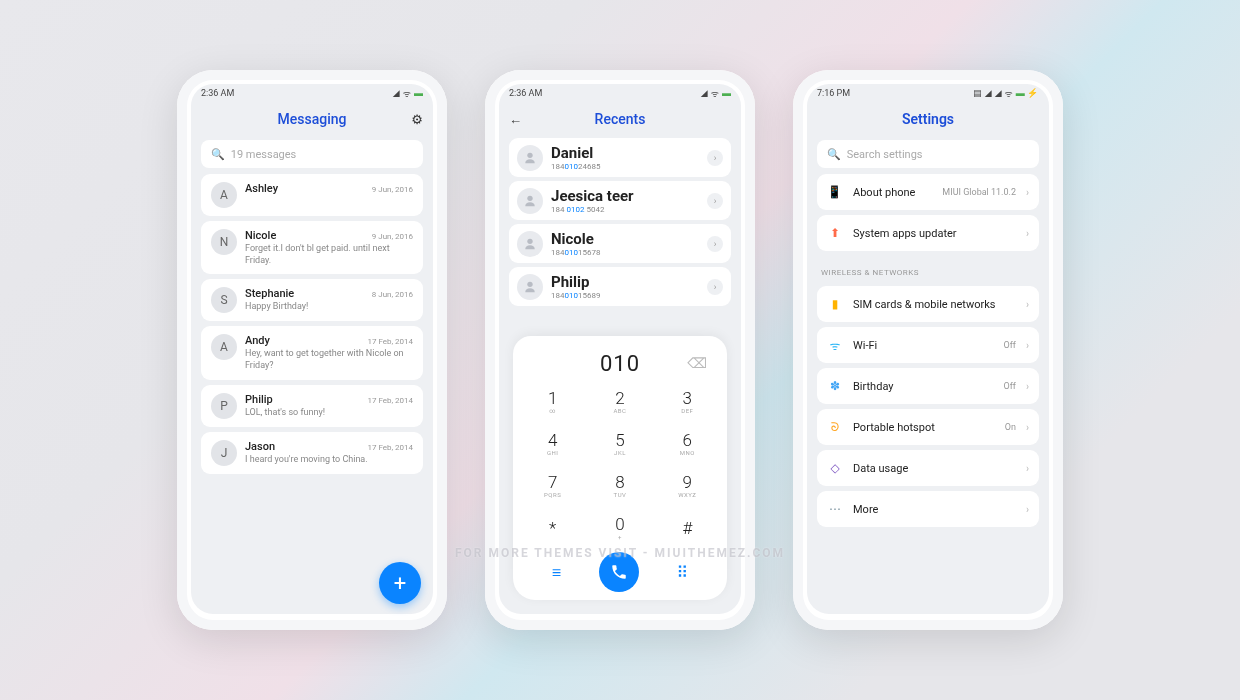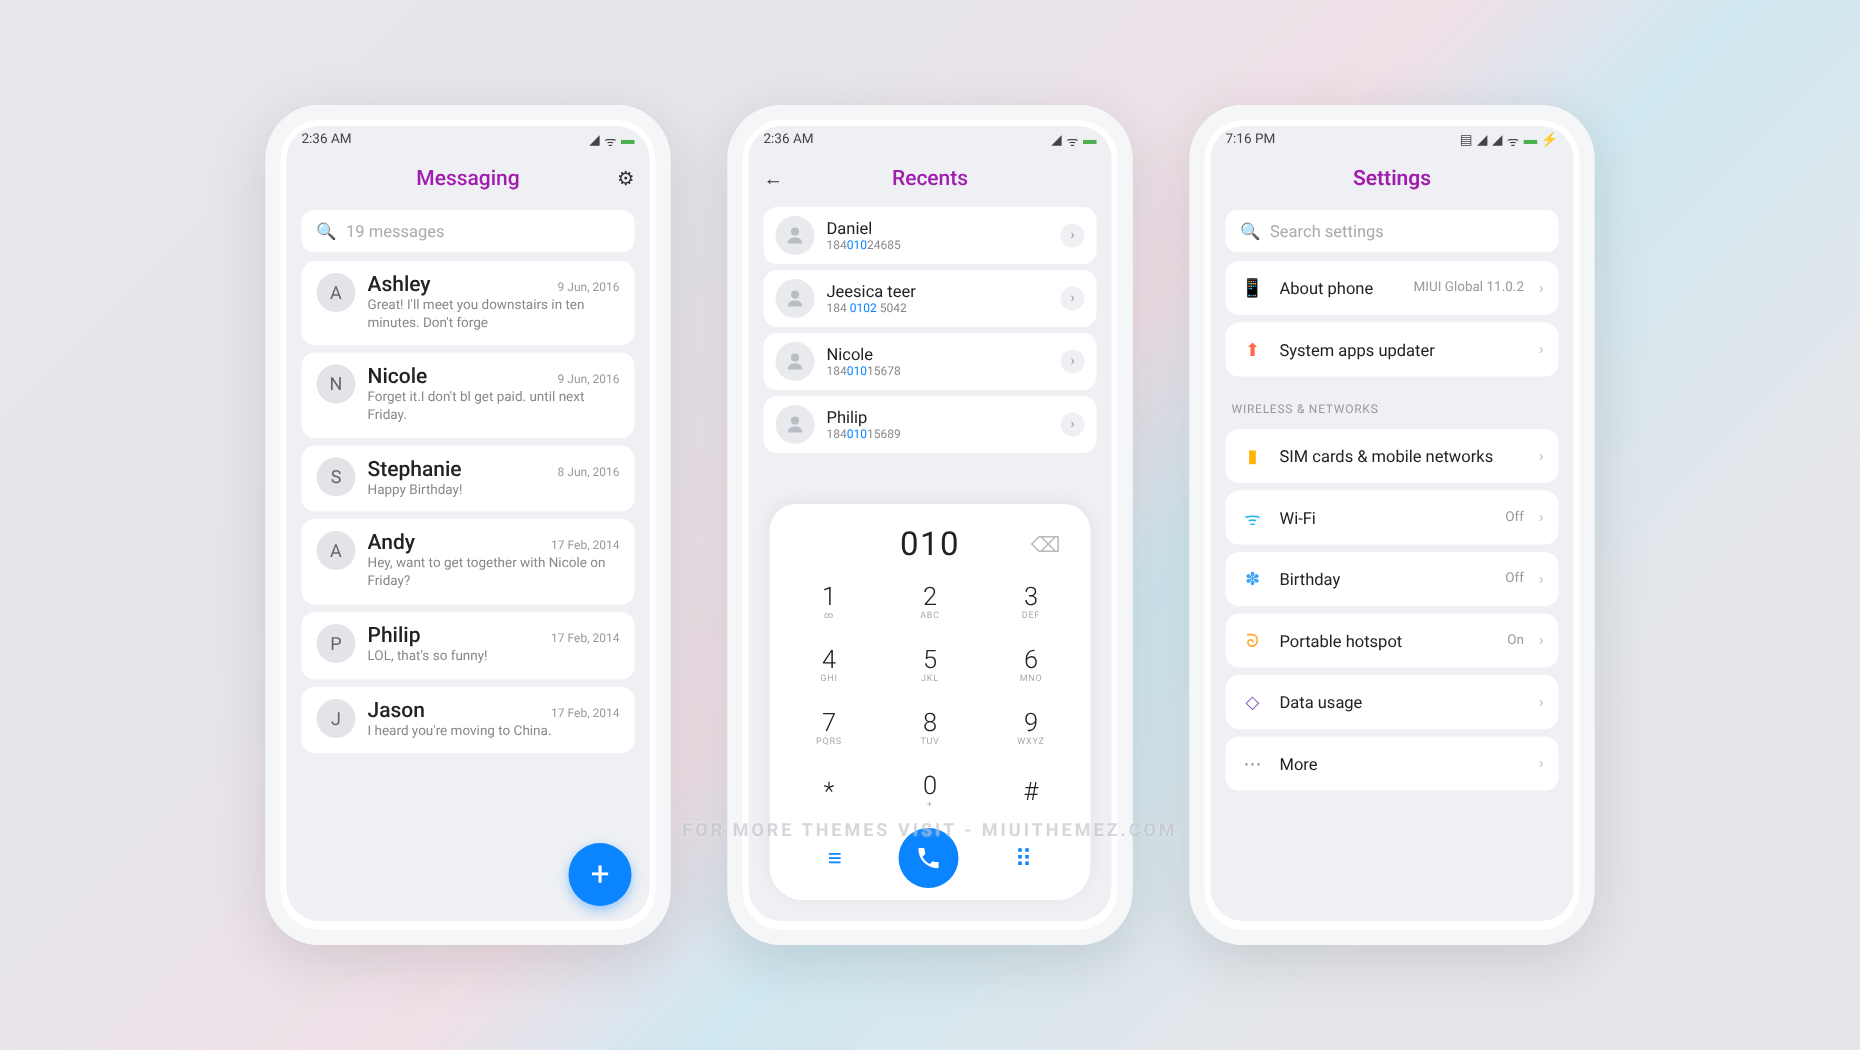--- a/index.html
+++ b/index.html
@@ -4,42 +4,42 @@
 <style>
 * { margin:0; padding:0; box-sizing:border-box; font-family:-apple-system,BlinkMacSystemFont,"Segoe UI",Roboto,sans-serif; }
 body { width:1240px; height:700px; background:linear-gradient(135deg,#e8e8ec 0%,#e6e6ea 30%,#f0e0e8 50%,#d0e8f0 60%,#e6e6ea 80%); display:flex; justify-content:center; align-items:center; gap:38px; position:relative; overflow:hidden; }
 .watermark { position:absolute; bottom:140px; left:50%; transform:translateX(-50%); color:rgba(180,180,190,0.55); font-size:12px; font-weight:700; letter-spacing:2px; text-shadow:0 0 2px rgba(255,255,255,0.5); white-space:nowrap; }
 .phone { width:270px; height:560px; background:#fff; border-radius:36px; box-shadow:0 10px 40px rgba(0,0,0,0.12),inset 0 0 0 10px #f5f6f8; padding:14px 14px 16px; position:relative; }
 .screen { width:100%; height:100%; background:#eef0f3; border-radius:22px; overflow:hidden; display:flex; flex-direction:column; }
 .statusbar { height:18px; display:flex; justify-content:space-between; align-items:center; padding:0 10px; font-size:9px; color:#444; }
 .status-icons { display:flex; gap:3px; align-items:center; }
 .status-icons span { font-size:9px; }
 .app-header { display:flex; align-items:center; justify-content:center; position:relative; height:34px; }
-.app-title { font-size:14px; font-weight:500; color:#a21caf; }
+.app-title { font-size:14px; font-weight:500; color:#1d4ed8; }
 .hdr-icon { position:absolute; font-size:13px; color:#333; }
 .hdr-left { left:10px; }
 .hdr-right { right:10px; }
 .search-bar { margin:4px 10px 6px; background:#fff; border-radius:8px; height:28px; display:flex; align-items:center; padding:0 10px; gap:6px; }
 .search-bar .sicon { color:#aaa; font-size:11px; }
 .search-bar .sph { color:#aaa; font-size:11px; }
 .list { padding:0 10px; display:flex; flex-direction:column; gap:5px; overflow:hidden; }
 .card { background:#fff; border-radius:9px; padding:8px 10px; display:flex; align-items:flex-start; gap:8px; }
 .avatar { width:26px; height:26px; border-radius:50%; background:#e2e4e8; display:flex; align-items:center; justify-content:center; font-size:12px; color:#666; flex-shrink:0; }
 .avatar.person { background:#e8eaee; }
 .avatar.person svg { width:16px; height:16px; fill:#b8bcc4; }
 .msg-body { flex:1; min-width:0; }
 .msg-top { display:flex; justify-content:space-between; align-items:baseline; }
-.msg-name { font-size:14px; font-weight:500; color:#222; }
+.msg-name { font-size:11px; font-weight:500; color:#222; }
 .msg-date { font-size:8px; color:#999; }
 .msg-text { font-size:9px; color:#888; line-height:1.3; margin-top:1px; }
 .fab { position:absolute; bottom:26px; right:26px; width:42px; height:42px; border-radius:50%; background:#0a84ff; display:flex; align-items:center; justify-content:center; color:#fff; font-size:22px; box-shadow:0 3px 8px rgba(10,132,255,0.4); }
 
 .recent-card { background:#fff; border-radius:9px; padding:6px 8px; display:flex; align-items:center; gap:8px; }
 .recent-info { flex:1; }
-.recent-name { font-size:11px; font-weight:400; color:#222; }
+.recent-name { font-size:15px; font-weight:700; color:#222; }
 .recent-num { font-size:8px; color:#888; }
 .recent-num .hl { color:#0a84ff; }
 .chev { width:16px; height:16px; border-radius:50%; background:#eef0f3; display:flex; align-items:center; justify-content:center; font-size:9px; color:#999; }
 
 .dialpad-panel { position:absolute; bottom:14px; left:14px; right:14px; background:#fff; border-radius:18px 18px 22px 22px; padding:10px 6px 8px; box-shadow:0 -2px 12px rgba(0,0,0,0.06); }
 .dial-display { display:flex; align-items:center; justify-content:center; position:relative; height:34px; }
 .dial-number { font-size:22px; color:#222; letter-spacing:1px; }
 .dial-bksp { position:absolute; right:14px; color:#bbb; font-size:14px; }
 .dial-grid { display:grid; grid-template-columns:repeat(3,1fr); }
 .dial-key { height:42px; display:flex; flex-direction:column; align-items:center; justify-content:center; }
@@ -80,21 +80,20 @@
     <span class="sph">19 messages</span>
   </div>
   <div class="list" id="msg-list">
         <div class="card">
      <div class="avatar">A</div>
      <div class="msg-body">
        <div class="msg-top">
          <span class="msg-name">Ashley</span>
          <span class="msg-date">9 Jun, 2016</span>
        </div>
-       <div class="msg-text">Great! I'll meet you downstairs in ten minutes. Don't forge</div>
      </div>
    </div>
         <div class="card">
      <div class="avatar">N</div>
      <div class="msg-body">
        <div class="msg-top">
          <span class="msg-name">Nicole</span>
          <span class="msg-date">9 Jun, 2016</span>
        </div>
        <div class="msg-text">Forget it.I don't bl get paid. until next Friday.</div>

